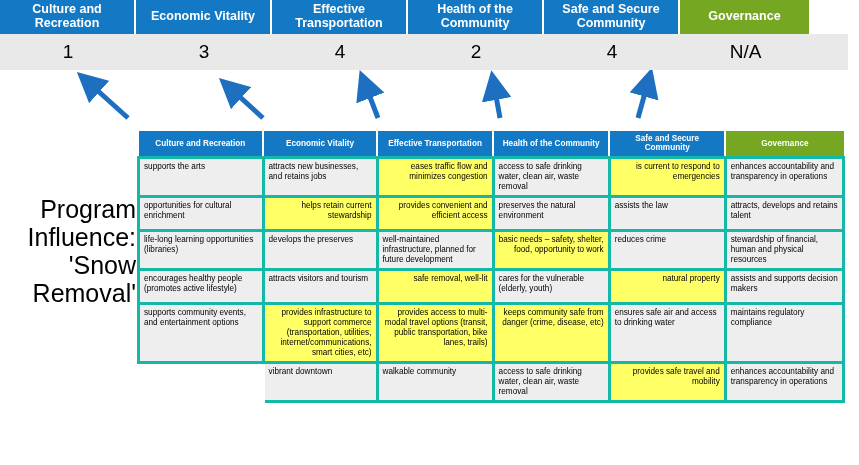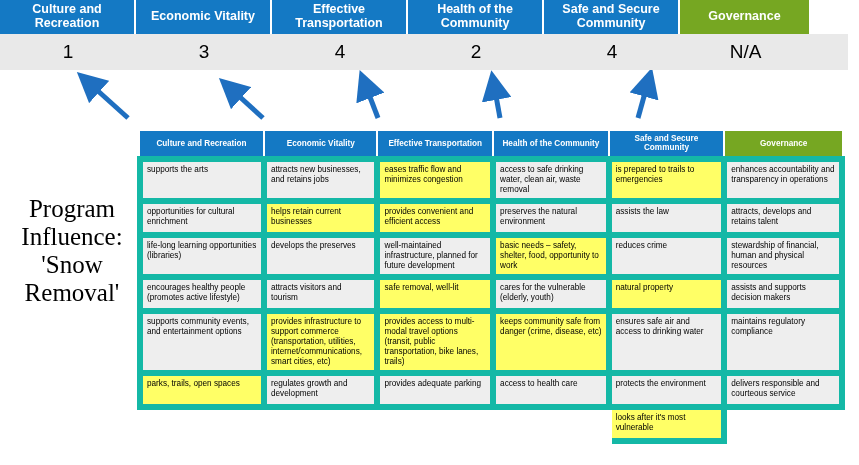--- a/index.html
+++ b/index.html
@@ -70,22 +70,21 @@
   }
 
   
   .left-label {
     position: absolute;
     left: 8px; top: 195px;
     width: 128px;
     font-size: 25px;
     line-height: 1.12;
     color: #000000;
-    text-align: center;
-    font-family: Liberation Serif, serif;
+    text-align: right;
   }
 
   
   .matrix {
     position: absolute;
     left: 137px; top: 131px;
     width: 708px;
     border-collapse: collapse;
     table-layout: fixed;
   }
@@ -101,25 +100,25 @@
     background: #1479c4;
     height: 22px;
   }
   .matrix th.green { background: #76a722; border-right: none; }
   .matrix td {
     font-size: 8.2px;
     line-height: 1.22;
     color: #000000;
     vertical-align: top;
     padding: 3px 4px;
-    border: 6px solid #14b8a6;
+    border: 3px solid #14b8a6;
     background: #eeeeee;
     height: 34px;
   }
-  .matrix td.hl { background: #ffff66; }
+  .matrix td.hl { background: #ffff66; text-align: right; }
   .matrix td.white { background: #ffffff; border-color: #ffffff; }
   .col0 { width: 118px; }
   .col1 { width: 108px; }
   .col2 { width: 110px; }
   .col3 { width: 110px; }
   .col4 { width: 110px; }
   .col5 { width: 112px; }
 </style>
 </head>
 <body>
@@ -189,26 +188,26 @@
         <th>Safe and Secure Community</th>
         <th class="green">Governance</th>
       </tr>
     </thead>
     <tbody>
         <tr>
           <td>supports the arts</td>
           <td>attracts new businesses, and retains jobs</td>
           <td class="hl">eases traffic flow and minimizes congestion</td>
           <td>access to safe drinking water, clean air, waste removal</td>
-          <td class="hl">is prepared to trails to emergencies</td>
+          <td class="hl">is current to respond to emergencies</td>
           <td>enhances accountability and transparency in operations</td>
         </tr>
         <tr>
           <td>opportunities for cultural enrichment</td>
-          <td class="hl">helps retain current businesses</td>
+          <td class="hl">helps retain current stewardship</td>
           <td class="hl">provides convenient and efficient access</td>
           <td>preserves the natural environment</td>
           <td>assists the law</td>
           <td>attracts, develops and retains talent</td>
         </tr>
         <tr>
           <td>life-long learning opportunities (libraries)</td>
           <td>develops the preserves</td>
           <td>well-maintained infrastructure, planned for future development</td>
           <td class="hl">basic needs – safety, shelter, food, opportunity to work</td>
@@ -225,31 +224,23 @@
         </tr>
         <tr>
           <td>supports community events, and entertainment options</td>
           <td class="hl">provides infrastructure to support commerce (transportation, utilities, internet/communications, smart cities, etc)</td>
           <td class="hl">provides access to multi-modal travel options (transit, public transportation, bike lanes, trails)</td>
           <td class="hl">keeps community safe from danger (crime, disease, etc)</td>
           <td>ensures safe air and access to drinking water</td>
           <td>maintains regulatory compliance</td>
         </tr>
         <tr>
-          <td class="hl">parks, trails, open spaces</td>
-          <td>regulates growth and development</td>
-          <td>provides adequate parking</td>
-          <td>access to health care</td>
-          <td>protects the environment</td>
-          <td>delivers responsible and courteous service</td>
-        </tr>
-        <tr>
           <td class="white"></td>
-          <td class="white"></td>
-          <td class="white"></td>
-          <td class="white"></td>
-          <td class="hl">looks after it's most vulnerable</td>
-          <td class="white"></td>
+          <td>vibrant downtown</td>
+          <td>walkable community</td>
+          <td>access to safe drinking water, clean air, waste removal</td>
+          <td class="hl">provides safe travel and mobility</td>
+          <td>enhances accountability and transparency in operations</td>
         </tr>
       </tbody>
   </table>
 
 </div>
 
 </body></html>

